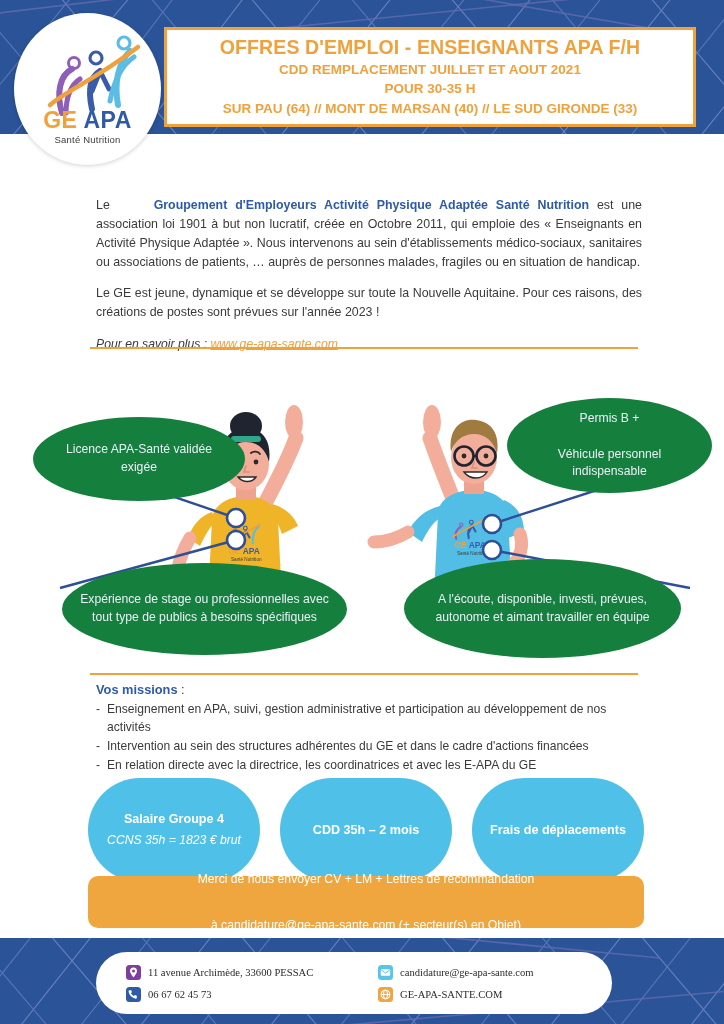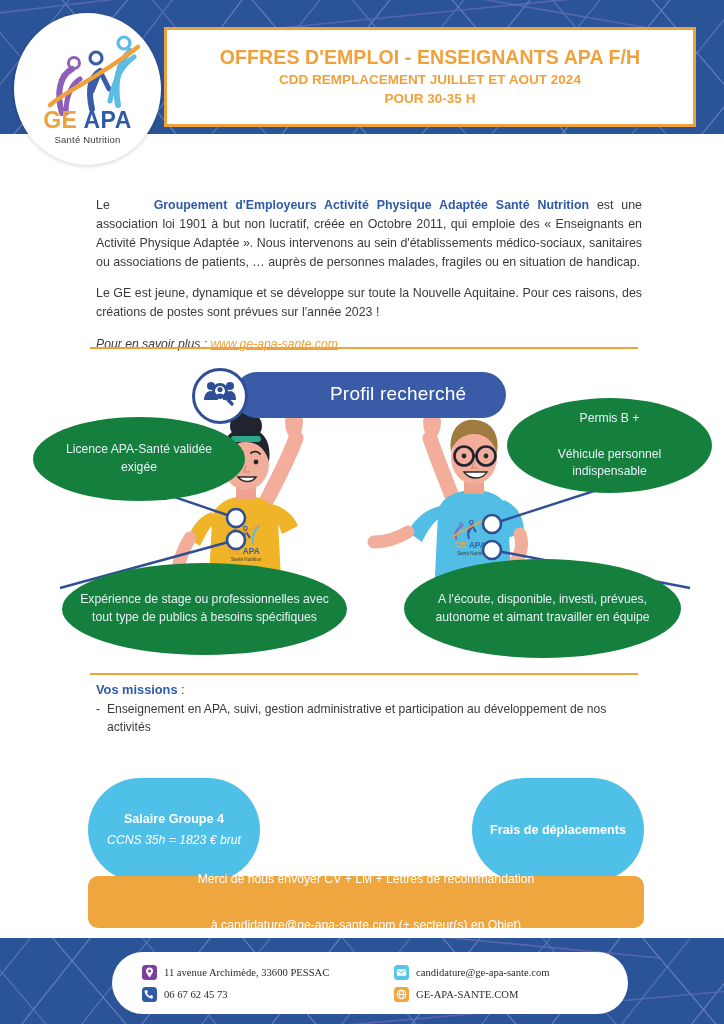--- a/index.html
+++ b/index.html
@@ -96,21 +96,21 @@
 
   
   .cta{position:absolute;left:88px;top:876px;width:556px;height:52px;background:#EFA63E;
     border-radius:10px;display:flex;flex-direction:column;align-items:center;justify-content:center;
     color:#ffffff;gap:24px;}
   .cta .r1{font-size:12.2px;line-height:1.5;}
   .cta .r2{font-size:12.2px;line-height:1.5;margin-top:4px;}
   .cta .r2 a{color:#ffffff;text-decoration:underline;}
 
   
-  .footer{position:absolute;left:112px;top:952px;width:516px;height:62px;background:#ffffff;
+  .footer{position:absolute;left:96px;top:952px;width:516px;height:62px;background:#ffffff;
     border-radius:31px;z-index:7;display:flex;align-items:center;text-align:center;}
   .fcol{position:absolute;}
   .fcol.left{left:30px;top:12px;}
   .fcol.right{left:282px;top:12px;}
   .frow{display:flex;align-items:center;margin-bottom:6px;height:16px;}
   .frow .txt{font-size:10.6px;color:#2A2A2A;font-family:"Liberation Serif", serif;white-space:nowrap;}
   .fic{width:15px;height:15px;border-radius:3.5px;margin-right:7px;flex:none;position:relative;}
   .fic.pin{background:#7B3FA0;}
   .fic.phone{background:#2E5AA8;}
   .fic.mail{background:#58C5E8;}
@@ -168,22 +168,23 @@
     </svg>
     <div class="ge">
       <span class="g">GE</span>
       <span class="a">APA</span>
     </div>
     <div class="sub">Santé Nutrition</div>
   </div>
 
   <div class="titlebox">
     <div class="t1">OFFRES D'EMPLOI - ENSEIGNANTS APA F/H</div>
-    <div class="t2">CDD REMPLACEMENT JUILLET ET AOUT 2024</div>
+    <div class="t2">CDD REMPLACEMENT JUILLET ET AOUT 2021</div>
     <div class="t3">POUR 30-35 H</div>
+    <div class="t4">SUR PAU (64) // MONT DE MARSAN (40) // LE SUD GIRONDE (33)</div>
   </div>
 
   <div class="intro">
     <p><span>Le </span><b>Groupement d'Employeurs Activité Physique Adaptée Santé Nutrition</b><span> est une association loi 1901 à but non lucratif, créée en Octobre 2011, qui emploie des « Enseignants en Activité Physique Adaptée ». Nous intervenons au sein d'établissements médico-sociaux, sanitaires ou associations de patients, … auprès de personnes malades, fragiles ou en situation de handicap.</span></p>
     <p>Le GE est jeune, dynamique et se développe sur toute la Nouvelle Aquitaine. Pour ces raisons, des créations de postes sont prévues sur l'année 2023 !</p>
     <p class="more"><span>Pour en savoir plus : </span><a href="#">www.ge-apa-sante.com</a></p>
   </div>
 
   <div class="rule" style="top:347px;"></div>
 
@@ -271,58 +272,46 @@
       <line x1="60" y1="188" x2="236" y2="140" stroke="#2E4F96" stroke-width="2.4"></line>
       <line x1="690" y1="60" x2="492" y2="124" stroke="#2E4F96" stroke-width="2.4"></line>
       <line x1="690" y1="188" x2="492" y2="150" stroke="#2E4F96" stroke-width="2.4"></line>
       <circle cx="236" cy="118" r="9" fill="#ffffff" stroke="#2E4F96" stroke-width="2.6"></circle>
       <circle cx="236" cy="140" r="9" fill="#ffffff" stroke="#2E4F96" stroke-width="2.6"></circle>
       <circle cx="492" cy="124" r="9" fill="#ffffff" stroke="#2E4F96" stroke-width="2.6"></circle>
       <circle cx="492" cy="150" r="9" fill="#ffffff" stroke="#2E4F96" stroke-width="2.6"></circle>
     </svg>
   </div>
 
-  <div class="profil-wrap">
-    <div class="profil-pill">
-      <span>Profil recherché</span>
-    </div>
-    <div class="profil-icon">
-      <svg width="36" height="36" viewBox="0 0 36 36">
-        <circle cx="9" cy="8" r="4" fill="#2E4F96"></circle>
-        <path d="M2 22 C2 16, 5.5 13, 9 13 C12.5 13, 16 16, 16 22 Z" fill="#2E4F96"></path>
-        <circle cx="28" cy="8" r="4" fill="#2E4F96"></circle>
-        <path d="M21 22 C21 16, 24.5 13, 28 13 C31.5 13, 34 16, 34 22 Z" fill="#2E4F96"></path>
-        <circle cx="18" cy="13" r="6.5" fill="none" stroke="#2E4F96" stroke-width="3"></circle>
-        <circle cx="18" cy="11.5" r="2.6" fill="#2E4F96"></circle>
-        <path d="M13.5 20 C13.5 17, 15.5 15.5, 18 15.5 C20.5 15.5, 22.5 17, 22.5 20 Z" fill="#2E4F96"></path>
-        <line x1="23" y1="18.5" x2="30" y2="26" stroke="#2E4F96" stroke-width="3.4" stroke-linecap="round"></line>
-      </svg>
-    </div>
-  </div>
 
   <div class="bub b1">Licence APA-Santé validée exigée</div>
   <div class="bub b2" style="white-space:pre-line;">Permis B +
 
 Véhicule personnel indispensable</div>
   <div class="bub b3">Expérience de stage ou professionnelles avec tout type de publics à besoins spécifiques</div>
   <div class="bub b4">A l'écoute, disponible, investi, prévues, autonome et aimant travailler en équipe</div>
 
   <div class="rule" style="top:673px;"></div>
 
   <div class="missions">
     <div class="h"><span>Vos missions</span><span class="colon"> :</span></div>
     <ul>
       <li>Enseignement en APA, suivi, gestion administrative et participation au développement de nos activités</li>
+      <li>Intervention au sein des structures adhérentes du GE et dans le cadre d'actions financées</li>
+      <li>En relation directe avec la directrice, les coordinatrices et avec les E-APA du GE</li>
     </ul>
   </div>
 
   <div class="circles">
     <div class="circ c1">
       <div class="l1">Salaire Groupe 4</div>
       <div class="l2">CCNS 35h = 1823 € brut</div>
+    </div>
+    <div class="circ c2">
+      <div class="l1">CDD 35h – 2 mois</div>
     </div>
     <div class="circ c3">
       <div class="l1">Frais de déplacements</div>
     </div>
   </div>
 
   <div class="cta">
     <div class="r1">Merci de nous envoyer CV + LM + Lettres de recommandation</div>
     <div class="r2"><span>à </span><a href="#">candidature@ge-apa-sante.com</a><span> (+ secteur(s) en Objet)</span></div>
   </div>

